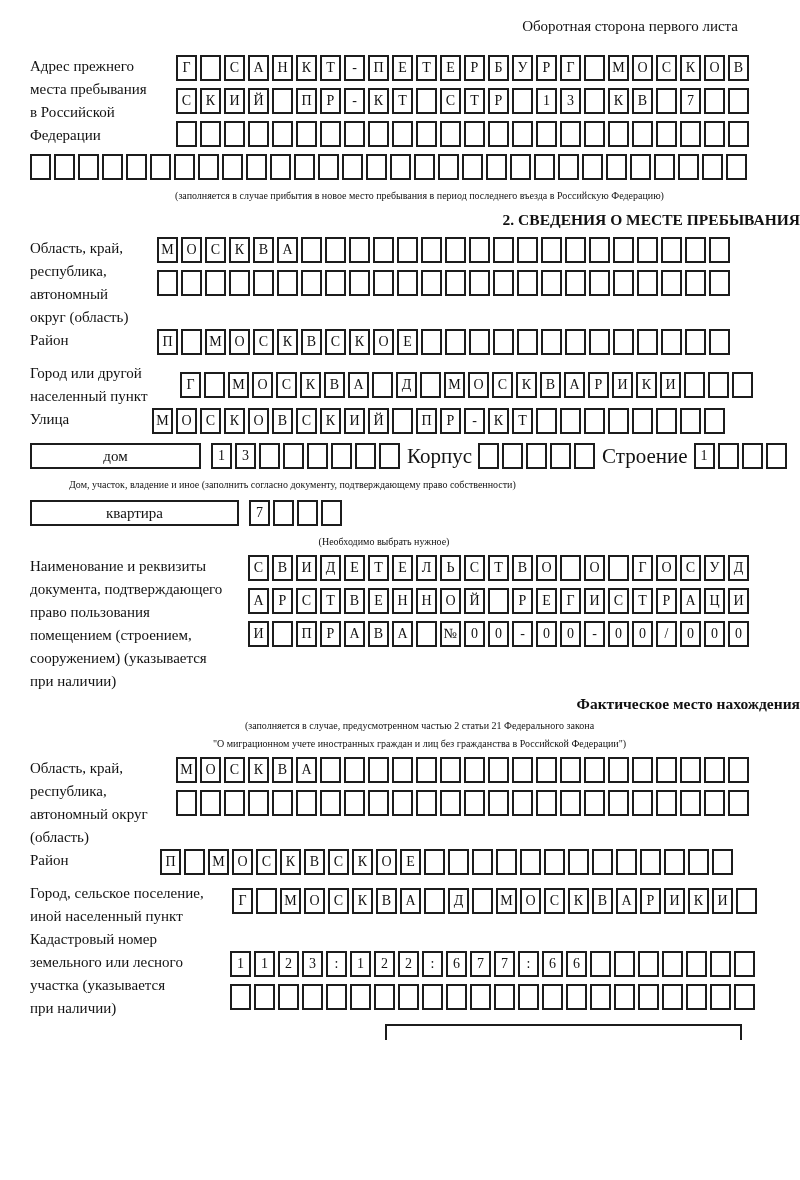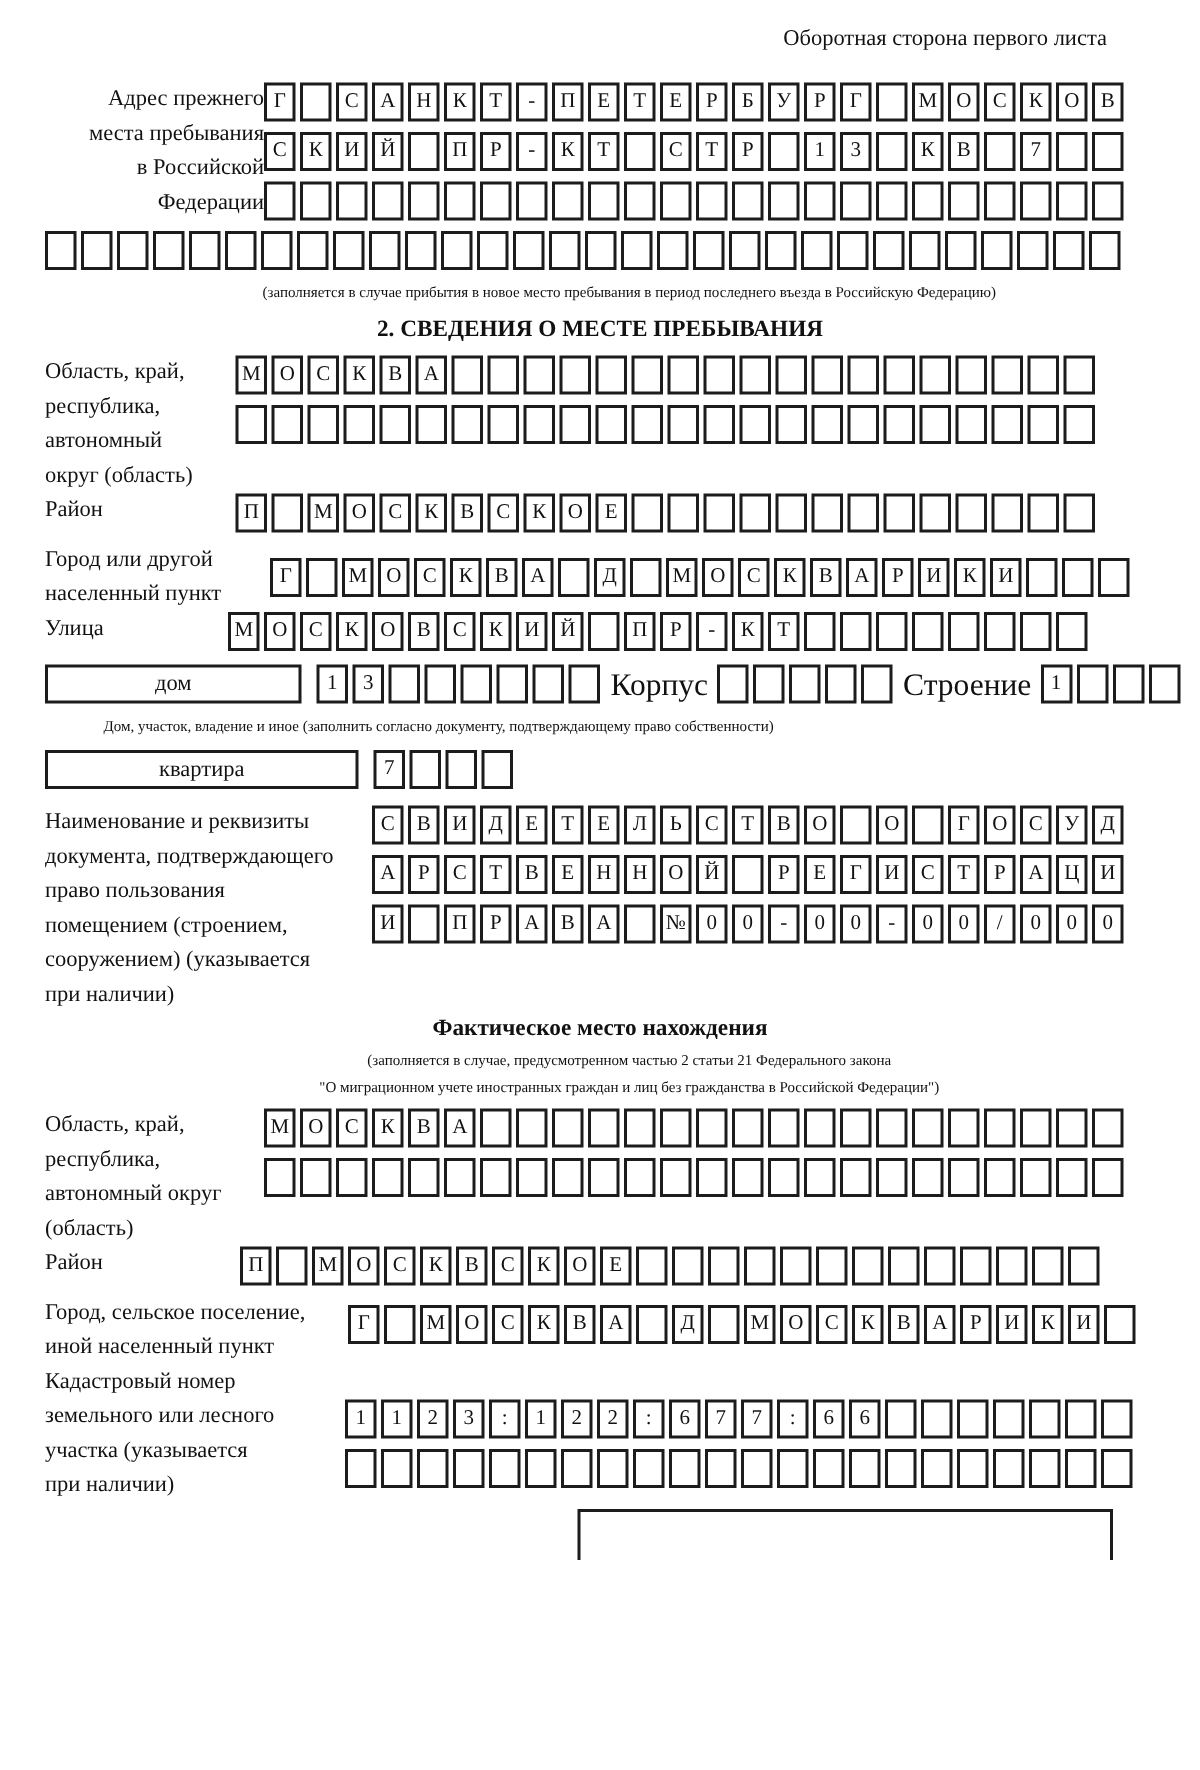--- a/index.html
+++ b/index.html
@@ -28,21 +28,21 @@
     margin-right:3px;
     text-align:center;
     line-height:22px;
     font-size:14px;
     vertical-align:top;
     background:#fff;
   }
   .note{font-size:10px;line-height:18px;padding-left:39px;}
   .center{text-align:center;}
   .sec-title{
-    text-align:center;
+    text-align:right;
     font-weight:bold;
     font-size:15.5px;
     margin:6px 0 8px 0;
   }
   .widebox{
     display:inline-block;
     border:2px solid #1c1c1c;
     height:22px;line-height:22px;
     text-align:center;
     font-size:15px;
@@ -59,21 +59,21 @@
   .mt2{margin-top:2px;} .mt4{margin-top:4px;} .mt6{margin-top:6px;}
   .ml30{margin-left:30px;}
 </style>
 </head>
 <body>
 <div class="page">
 
   <div class="top-note">Оборотная сторона первого листа</div>
 
   <div class="line ml30" style="margin-top:20px;">
-    <div class="lbl" style="width:146px;text-align:right;">
+    <div class="lbl" style="width:146px;">
       <div>Адрес прежнего</div>
       <div>места пребывания</div>
       <div>в Российской</div>
       <div>Федерации</div>
     </div>
     <div class="rows">
       <div class="cellrow"><span class="cell">Г</span><span class="cell"></span><span class="cell">С</span><span class="cell">А</span><span class="cell">Н</span><span class="cell">К</span><span class="cell">Т</span><span class="cell">-</span><span class="cell">П</span><span class="cell">Е</span><span class="cell">Т</span><span class="cell">Е</span><span class="cell">Р</span><span class="cell">Б</span><span class="cell">У</span><span class="cell">Р</span><span class="cell">Г</span><span class="cell"></span><span class="cell">М</span><span class="cell">О</span><span class="cell">С</span><span class="cell">К</span><span class="cell">О</span><span class="cell">В</span></div>
       <div class="cellrow"><span class="cell">С</span><span class="cell">К</span><span class="cell">И</span><span class="cell">Й</span><span class="cell"></span><span class="cell">П</span><span class="cell">Р</span><span class="cell">-</span><span class="cell">К</span><span class="cell">Т</span><span class="cell"></span><span class="cell">С</span><span class="cell">Т</span><span class="cell">Р</span><span class="cell"></span><span class="cell">1</span><span class="cell">3</span><span class="cell"></span><span class="cell">К</span><span class="cell">В</span><span class="cell"></span><span class="cell">7</span><span class="cell"></span><span class="cell"></span></div>
       <div class="cellrow"><span class="cell"></span><span class="cell"></span><span class="cell"></span><span class="cell"></span><span class="cell"></span><span class="cell"></span><span class="cell"></span><span class="cell"></span><span class="cell"></span><span class="cell"></span><span class="cell"></span><span class="cell"></span><span class="cell"></span><span class="cell"></span><span class="cell"></span><span class="cell"></span><span class="cell"></span><span class="cell"></span><span class="cell"></span><span class="cell"></span><span class="cell"></span><span class="cell"></span><span class="cell"></span><span class="cell"></span></div>
     </div>
@@ -122,20 +122,21 @@
     <span class="inline-lbl" style="margin:0 6px 0 4px;">Строение</span>
     <span class="cellrow"><span class="cell">1</span><span class="cell"></span><span class="cell"></span><span class="cell"></span></span>
   </div>
   <div class="note ml30">Дом, участок, владение и иное (заполнить согласно документу, подтверждающему право собственности)</div>
 
   <div class="line ml30 mt6">
     <span class="widebox" style="width:205px;">квартира</span>
     <span class="cellrow" style="margin-left:10px;"><span class="cell">7</span><span class="cell"></span><span class="cell"></span><span class="cell"></span></span>
   </div>
 
+  <div class="note" style="margin-left:185px;width:320px;text-align:center;">(Необходимо выбрать нужное)</div>
 
   <div class="line ml30 mt4">
     <div class="lbl" style="width:218px;">
       <div>Наименование и реквизиты</div>
       <div>документа, подтверждающего</div>
       <div>право пользования</div>
       <div>помещением (строением,</div>
       <div>сооружением) (указывается</div>
       <div>при наличии)</div>
     </div>

